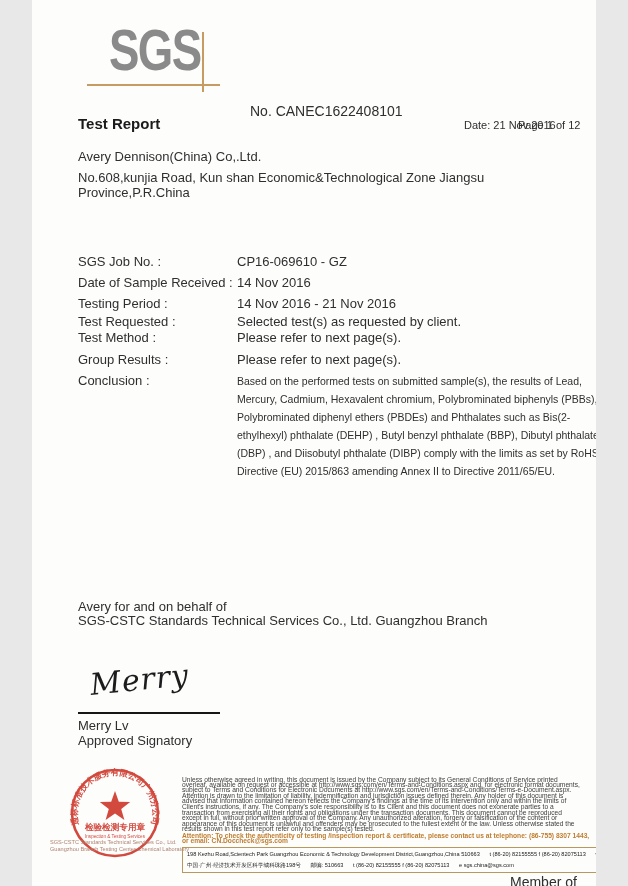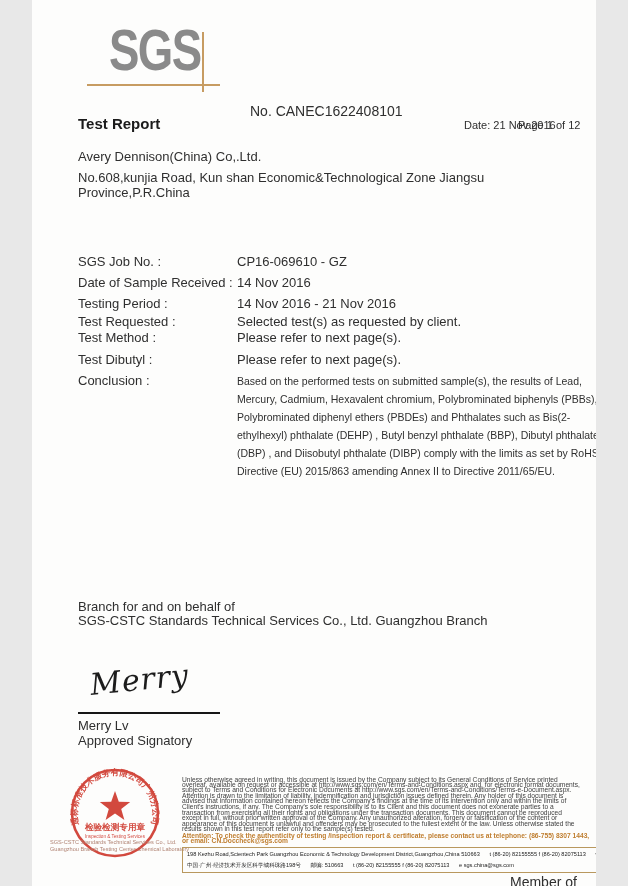--- a/index.html
+++ b/index.html
@@ -68,27 +68,27 @@
   <div class="abs body-txt info-label" style="top:254px">SGS Job No. :</div>
   <div class="abs body-txt info-value" style="top:254px">CP16-069610 - GZ</div>
   <div class="abs body-txt info-label" style="top:275px">Date of Sample Received :</div>
   <div class="abs body-txt info-value" style="top:275px">14 Nov 2016</div>
   <div class="abs body-txt info-label" style="top:296px">Testing Period :</div>
   <div class="abs body-txt info-value" style="top:296px">14 Nov 2016 - 21 Nov 2016</div>
   <div class="abs body-txt info-label" style="top:314px">Test Requested :</div>
   <div class="abs body-txt info-value" style="top:314px">Selected test(s) as requested by client.</div>
   <div class="abs body-txt info-label" style="top:330px">Test Method :</div>
   <div class="abs body-txt info-value" style="top:330px">Please refer to next page(s).</div>
-  <div class="abs body-txt info-label" style="top:352px">Test Dibutyl :</div>
+  <div class="abs body-txt info-label" style="top:352px">Group Results :</div>
   <div class="abs body-txt info-value" style="top:352px">Please refer to next page(s).</div>
 
   <div class="abs body-txt info-label" style="top:373px">Conclusion :</div>
   <div class="abs conc-text">Based on the performed tests on submitted sample(s), the results of Lead, Mercury, Cadmium, Hexavalent chromium, Polybrominated biphenyls (PBBs), Polybrominated diphenyl ethers (PBDEs) and Phthalates such as Bis(2-ethylhexyl) phthalate (DEHP) , Butyl benzyl phthalate (BBP), Dibutyl phthalate (DBP) , and Diisobutyl phthalate (DIBP) comply with the limits as set by RoHS Directive (EU) 2015/863 amending Annex II to Directive 2011/65/EU.</div>
 
-  <div class="abs body-txt signed1">Branch for and on behalf of</div>
+  <div class="abs body-txt signed1">Avery for and on behalf of</div>
   <div class="abs body-txt signed2">SGS-CSTC Standards Technical Services Co., Ltd. Guangzhou Branch</div>
   <div class="abs sig-script">Merry</div>
   <div class="abs sig-line"></div>
   <div class="abs body-txt sig-name">Merry Lv</div>
   <div class="abs body-txt sig-role">Approved Signatory</div>
 
   <svg class="abs stamp" viewBox="0 0 94 94">
     <circle cx="47" cy="47" r="43" fill="none" stroke="#cf3a2e" stroke-width="2.6"></circle>
     <defs>
         <path id="arcp" d="M 12 62 A 38 38 0 1 1 82 62" fill="none"></path>

